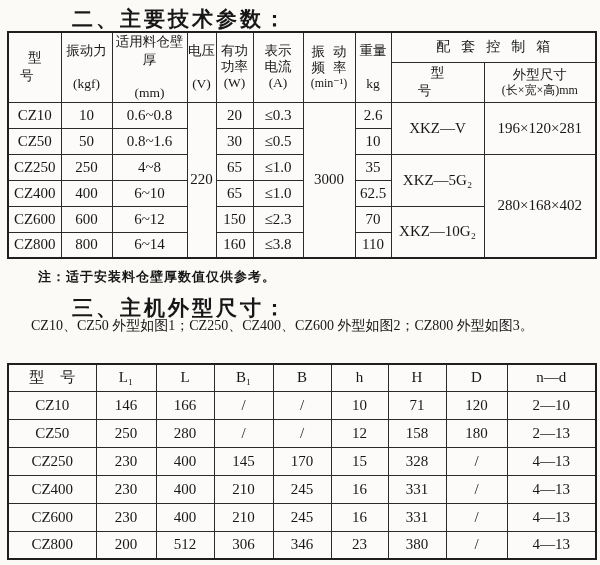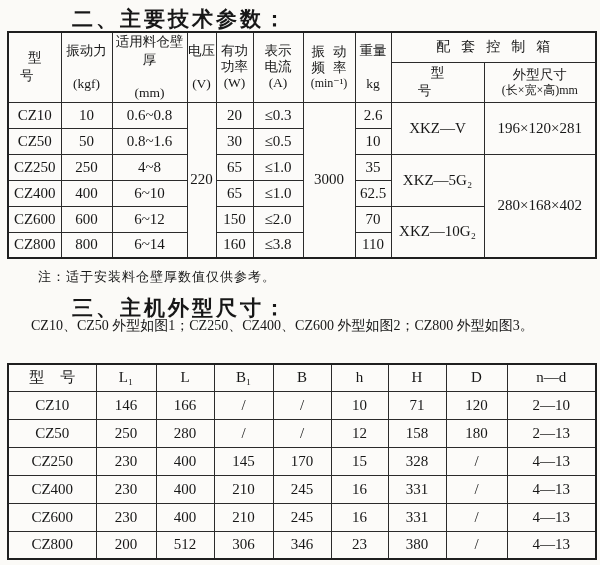--- a/index.html
+++ b/index.html
@@ -16,21 +16,21 @@
     font-size:21px;
     font-weight:600;
     letter-spacing:3px;
     white-space:nowrap;
     margin-left:36px;
   }
   #h2 { left:36px; top:5px; }
   #h3 { left:36px; top:294px; }
   #note {
     position:absolute; left:38px; top:268px;
-    font-size:13px; letter-spacing:1px; white-space:nowrap;
+    font-size:13px; letter-spacing:1px; white-space:nowrap;font-weight:bold;
   }
   #para {
     position:absolute; left:31px; top:317px;
     font-size:14px; white-space:nowrap;
   }
   table {
     position:absolute;
     border-collapse:collapse;
     table-layout:fixed;
     background:#fcfbf9;
@@ -162,21 +162,21 @@
       <td>6~10</td>
       <td>65</td>
       <td>≤1.0</td>
       <td>62.5</td>
     </tr>
     <tr class="dr">
       <td>CZ600</td>
       <td>600</td>
       <td>6~12</td>
       <td>150</td>
-      <td>≤2.0</td>
+      <td>≤2.3</td>
       <td>70</td>
       <td rowspan="2">XKZ—10G₂</td>
     </tr>
     <tr class="dr">
       <td>CZ800</td>
       <td>800</td>
       <td>6~14</td>
       <td>160</td>
       <td>≤3.8</td>
       <td>110</td>

